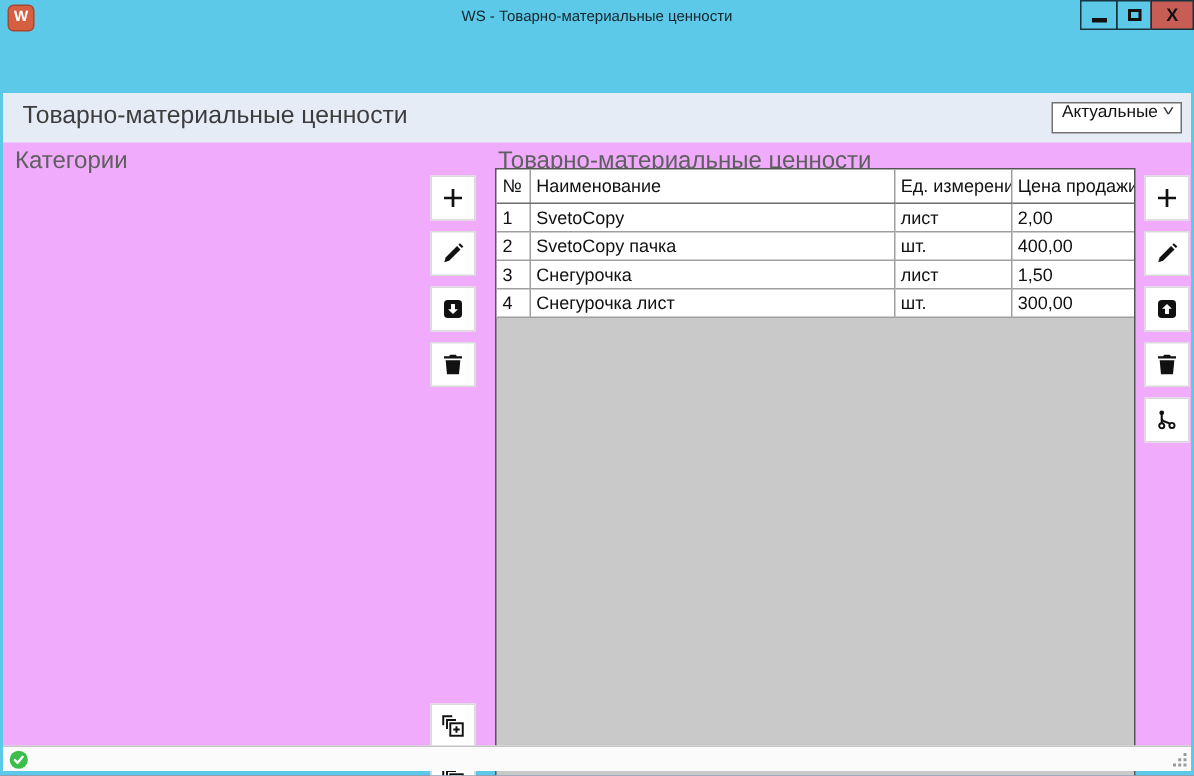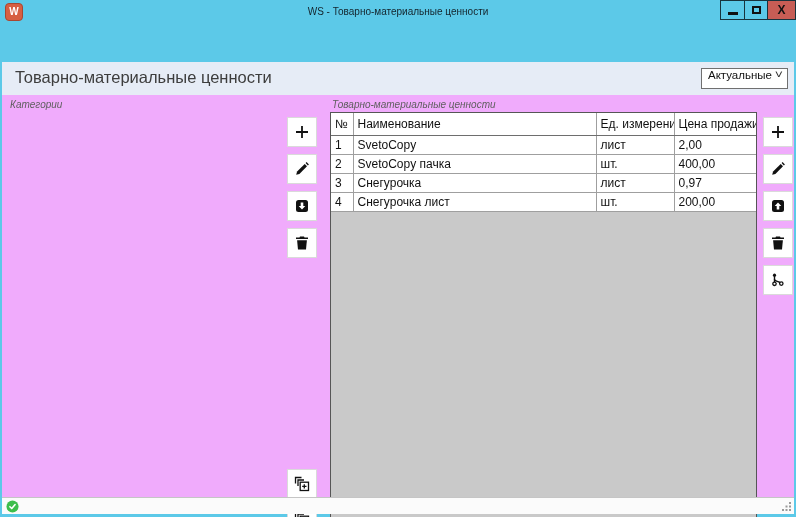--- a/index.html
+++ b/index.html
@@ -29,21 +29,21 @@
   .app { position:absolute; left:2px; top:25px; right:2px; bottom:3px; background:#f0abfc;margin-top:37px; }
 
   .header-band { position:absolute; left:0; top:0; right:0; height:33px; background:#E6ECF6; }
   .page-title { position:absolute; left:13px; top:6px; font-size:16.5px; color:#3d3d3d; }
   .filter-select { position:absolute; right:6px; top:6px; width:87px; height:21px; background:#fff;
                    border:1px solid #707070; font-size:11.5px; color:#111;
                    display:flex; justify-content:space-between;
                    padding:0 5px 0 6px; cursor:pointer; }
   .chev { font-size:10px; color:#333; transform:scaleX(1.4); }
 
-  .group-label { position:absolute; font-size:10px; font-style:italic; color:#5f5f5f; }
+  .group-label { position:absolute; font-size:16px; color:#5f5f5f; }
 
   
   .tree-panel { position:absolute; left:6px; top:50px; width:273px; height:419px;
                 background:#fff; border:1px solid #8f8f8f; }
   .grid-panel { position:absolute; left:328px; top:50px; width:427px; height:419px;
                 background:#C9C9C9; border:1px solid #565656; overflow:hidden; }
 
   
   .tree { position:absolute; inset:0; font-size:12px; color:#1a1a1a; }
   .expander { position:absolute; left:10px; top:10px; width:11px; height:11px; background:#fff;
@@ -176,27 +176,27 @@
           <tr>
             <td>2</td>
             <td>SvetoCopy пачка</td>
             <td>шт.</td>
             <td class="num">400,00</td>
           </tr>
           <tr>
             <td>3</td>
             <td>Снегурочка</td>
             <td>лист</td>
-            <td class="num">0,97</td>
+            <td class="num">1,50</td>
           </tr>
           <tr>
             <td>4</td>
             <td>Снегурочка лист</td>
             <td>шт.</td>
-            <td class="num">200,00</td>
+            <td class="num">300,00</td>
           </tr>
         </tbody>
       </table>
     </div>
 
     <div class="btn" style="left:761px; top:55px;">
       <svg width="16" height="16" viewBox="0 0 16 16">
         <path d="M7.1 2h1.8v5.1H14v1.8H8.9V14H7.1V8.9H2V7.1h5.1z" fill="#111"></path>
       </svg>
     </div>

